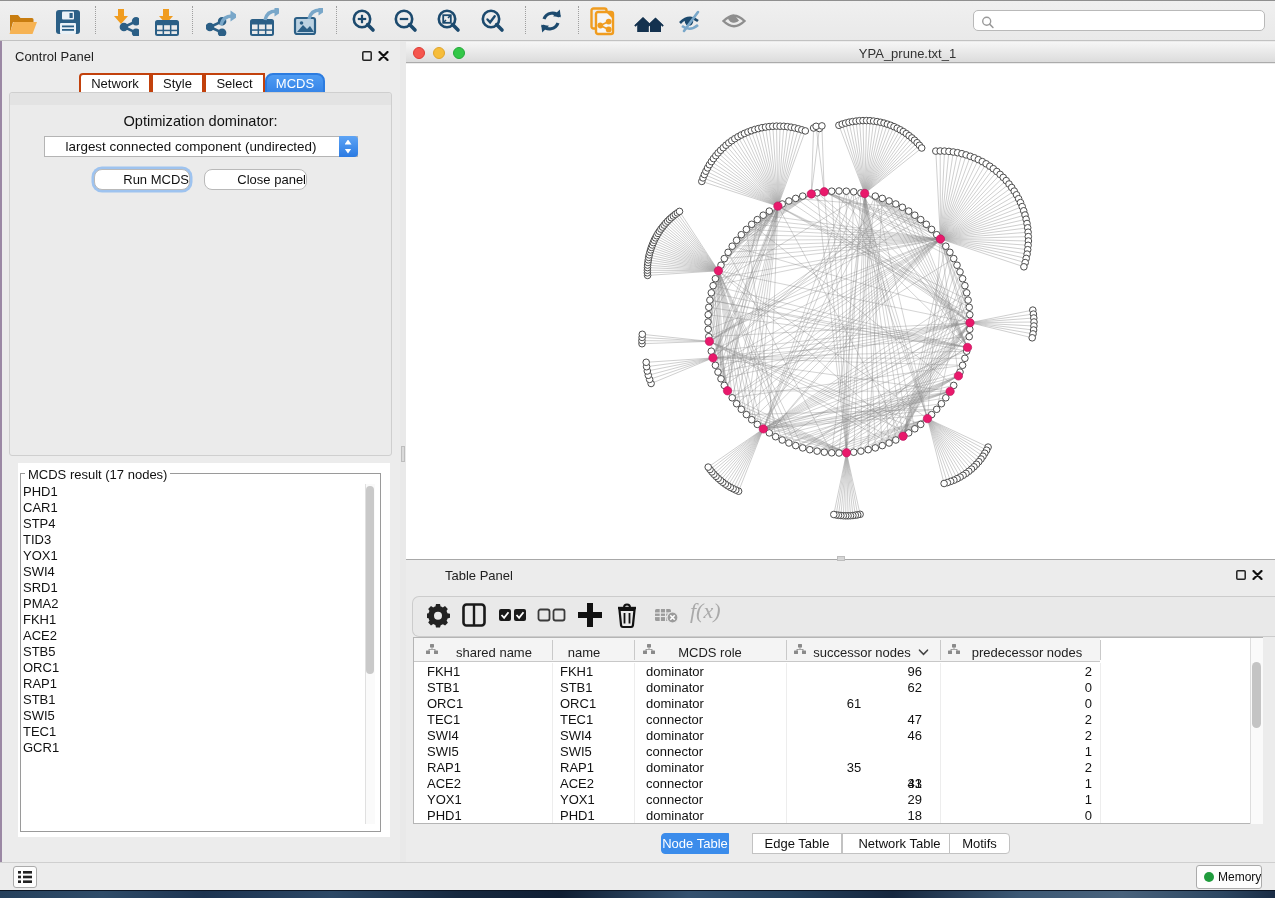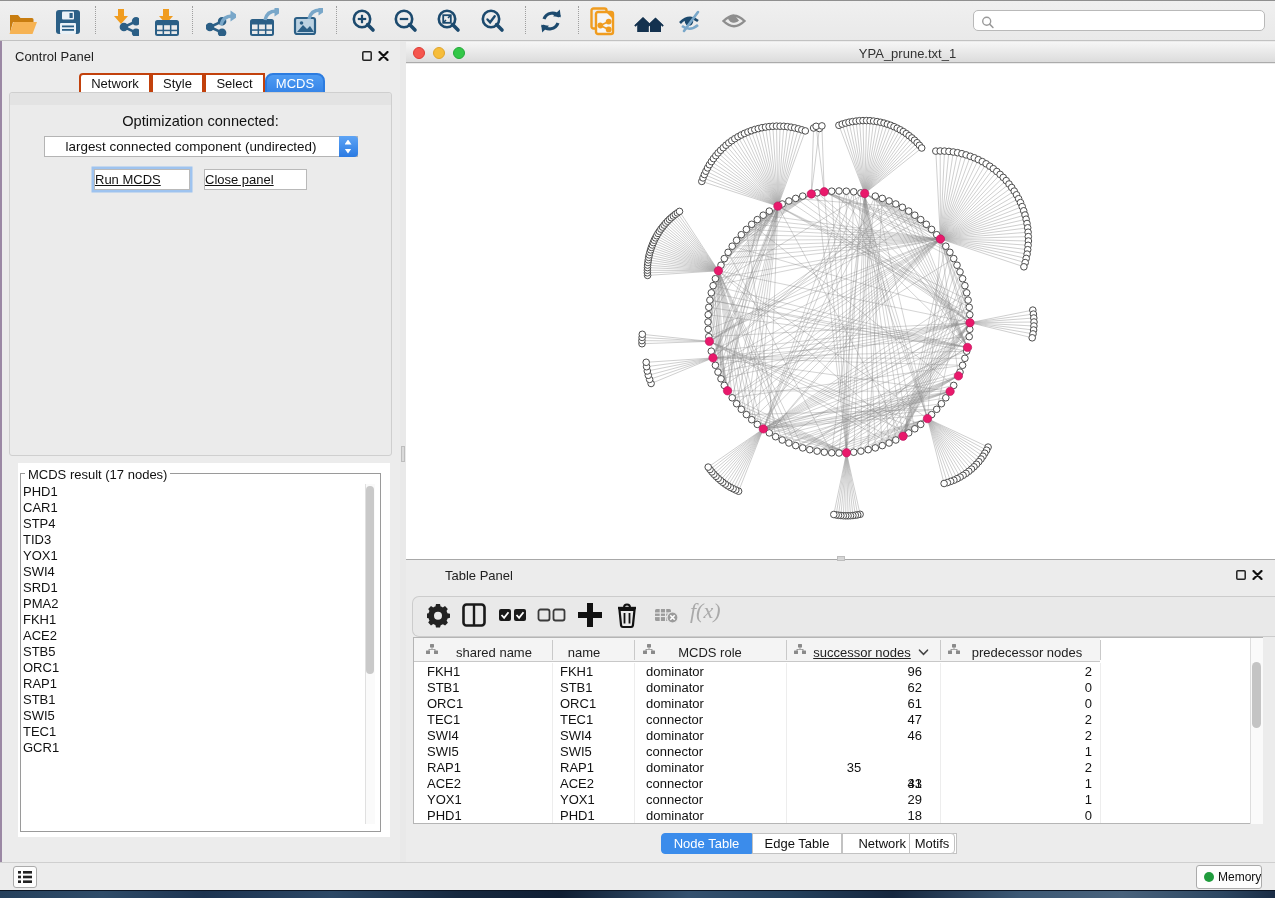--- a/index.html
+++ b/index.html
@@ -19,21 +19,21 @@
 .tab { position:absolute; top:0; height:37px; line-height:18px; text-align:center; background:#fff; border:2px solid #c2410c; font-size:13px; color:#111; }
 .tab.sel { background:linear-gradient(#4f9cf3,#1f6fdd); color:#fff; border-color:#2c7ce0; border-radius:8px; line-height:18px; }
 #cp-panel { left:9px; top:92px; width:383px; height:364px; background:#ebebeb; border:1px solid #cfcfcf; border-radius:3px; }
 #cp-strip { left:10px; top:93px; width:381px; height:12px; background:#e3e3e3; border-radius:3px 3px 0 0; }
 #opt-label { left:0px; top:113px; width:401px; text-align:center; font-size:14.6px; color:#111; }
 #combo { left:44px; top:136px; width:314px; height:21px; background:#fff; border:1px solid #b4b4b4; border-radius:0; }
 #combo .ctext { position:absolute; left:0; right:20px; top:2px; text-align:center; font-size:13.4px; color:#111; }
 #combo .step { position:absolute; right:-1px; top:-1px; width:19px; height:21px; background:linear-gradient(#5ea4f5,#2a7ae2); border-radius:0 4px 4px 0; }
 #combo .step:before { content:""; position:absolute; left:5.5px; top:3.5px; width:7px; height:5px; background:#fff; clip-path:polygon(50% 0,100% 100%,0 100%); }
 #combo .step:after { content:""; position:absolute; left:5.5px; bottom:3.5px; width:7px; height:5px; background:#fff; clip-path:polygon(0 0,100% 0,50% 100%); }
-.btn { position:absolute; background:#fff; border:1px solid #b9b9b9; border-radius:0; text-align:left; font-size:13px; color:#111;text-decoration:underline; }
+.btn { position:absolute; background:#fff; border:1px solid #b9b9b9; border-radius:8px; text-align:right; font-size:13px; color:#111; }
 #btn-run { left:94px; top:169px; width:96px; height:21px; line-height:19px; box-shadow:0 0 0 2.5px #9ec3ef; }
 #btn-close { left:204px; top:169px; width:103px; height:21px; line-height:19px; }
 #mcds-box { left:18px; top:463px; width:372px; height:374px; background:#fff; }
 #mcds-fs { left:20px; top:473px; width:361px; height:359px; border:1px solid #9a9a9a; }
 #mcds-legend { left:25px; top:467px; background:#fff; padding:0 3px; font-size:13px; color:#111; }
 #mcds-list { left:23px; top:484px; width:340px; font-size:13px; color:#111; line-height:16px; }
 #mcds-scroll { left:365px; top:484px; width:10px; height:340px; background:#fafafa; border-left:1px solid #e0e0e0; }
 #mcds-thumb { left:366px; top:486px; width:8px; height:188px; background:#c9c9c9; border-radius:4px; }
 
 
@@ -229,21 +229,21 @@
   </svg>
 <svg class="wicon" style="left:378px" width="11" height="10" viewBox="0 0 11 10">
     <path d="M1.5 1 L9.5 9 M9.5 1 L1.5 9" stroke="#111" stroke-width="2.2" stroke-linecap="round"></path>
   </svg>
 <div class="abs tab" style="left:79px; top:73px; width:72px; border-radius:4px 0 0 4px;">Network</div>
 <div class="abs tab" style="left:151px; top:73px; width:53px;">Style</div>
 <div class="abs tab" style="left:204px; top:73px; width:61px;">Select</div>
 <div class="abs tab sel" style="left:265px; top:73px; width:60px;">MCDS</div>
 <div class="abs" id="cp-panel"></div>
 <div class="abs" id="cp-strip"></div>
-<div class="abs" id="opt-label">Optimization connected:</div>
+<div class="abs" id="opt-label">Optimization dominator:</div>
 <div class="abs" id="combo">
     <span class="ctext">largest connected component (undirected)</span>
     <span class="step"></span>
   </div>
 <div class="btn" id="btn-run">Run MCDS</div>
 <div class="btn" id="btn-close">Close panel</div>
 <div class="abs" id="mcds-box"></div>
 <div class="abs" id="mcds-fs"></div>
 <div class="abs" id="mcds-legend">MCDS result (17 nodes)</div>
 <div class="abs" id="mcds-scroll"></div>
@@ -1133,21 +1133,21 @@
   </svg>
 <div class="abs" style="left:634px;top:645px;width:152px;text-align:center;font-size:13px;color:#222;">MCDS role</div>
 <svg class="abs" style="left:794px; top:644px" width="12" height="11" viewBox="0 0 12 11">
     <g fill="#8a8a8a">
       <rect x="4" y="0" width="4" height="3.4" rx="0.5"></rect>
       <rect x="0" y="6.6" width="4" height="3.4" rx="0.5"></rect>
       <rect x="8" y="6.6" width="4" height="3.4" rx="0.5"></rect>
       <path d="M5.6 3 h0.8 v2 h3 v2 h-0.8 v-1.2 h-5.2 v1.2 h-0.8 v-2 h3 z"></path>
     </g>
   </svg>
-<div class="abs" style="left:786px;top:645px;width:152px;text-align:center;font-size:13px;color:#222;text-decoration:underline;">successor nodes</div>
+<div class="abs" style="left:786px;top:645px;width:152px;text-align:center;font-size:13px;color:#222;">successor nodes</div>
 <svg class="abs" style="left:918px; top:649px" width="11" height="7" viewBox="0 0 11 7">
     <path d="M1.5 1.2 L5.5 5.4 L9.5 1.2" stroke="#444" stroke-width="1.6" fill="none" stroke-linecap="round"></path>
   </svg>
 <svg class="abs" style="left:948px; top:644px" width="12" height="11" viewBox="0 0 12 11">
     <g fill="#8a8a8a">
       <rect x="4" y="0" width="4" height="3.4" rx="0.5"></rect>
       <rect x="0" y="6.6" width="4" height="3.4" rx="0.5"></rect>
       <rect x="8" y="6.6" width="4" height="3.4" rx="0.5"></rect>
       <path d="M5.6 3 h0.8 v2 h3 v2 h-0.8 v-1.2 h-5.2 v1.2 h-0.8 v-2 h3 z"></path>
     </g>
@@ -1164,21 +1164,21 @@
 <div class="row" style="left:786px; top:664px; width:136px; text-align:right;">96</div>
 <div class="row" style="left:940px; top:664px; width:152px; text-align:right;">2</div>
 <div class="row" style="left:427px; top:680px;">STB1</div>
 <div class="row" style="left:560px; top:680px;">STB1</div>
 <div class="row" style="left:646px; top:680px;">dominator</div>
 <div class="row" style="left:786px; top:680px; width:136px; text-align:right;">62</div>
 <div class="row" style="left:940px; top:680px; width:152px; text-align:right;">0</div>
 <div class="row" style="left:427px; top:696px;">ORC1</div>
 <div class="row" style="left:560px; top:696px;">ORC1</div>
 <div class="row" style="left:646px; top:696px;">dominator</div>
-<div class="row" style="left:786px; top:696px; width:136px; text-align:right;">61</div>
+<div class="row" style="left:786px; top:696px; width:136px; text-align:center;">61</div>
 <div class="row" style="left:940px; top:696px; width:152px; text-align:right;">0</div>
 <div class="row" style="left:427px; top:712px;">TEC1</div>
 <div class="row" style="left:560px; top:712px;">TEC1</div>
 <div class="row" style="left:646px; top:712px;">connector</div>
 <div class="row" style="left:786px; top:712px; width:136px; text-align:right;">47</div>
 <div class="row" style="left:940px; top:712px; width:152px; text-align:right;">2</div>
 <div class="row" style="left:427px; top:728px;">SWI4</div>
 <div class="row" style="left:560px; top:728px;">SWI4</div>
 <div class="row" style="left:646px; top:728px;">dominator</div>
 <div class="row" style="left:786px; top:728px; width:136px; text-align:right;">46</div>
@@ -1208,24 +1208,24 @@
 <div class="row" style="left:646px; top:808px;">dominator</div>
 <div class="row" style="left:786px; top:808px; width:136px; text-align:right;">18</div>
 <div class="row" style="left:940px; top:808px; width:152px; text-align:right;">0</div>
 <div class="gridv" style="left:552px"></div>
 <div class="gridv" style="left:634px"></div>
 <div class="gridv" style="left:786px"></div>
 <div class="gridv" style="left:940px"></div>
 <div class="gridv" style="left:1100px"></div>
 <div class="abs" id="tp-scroll"></div>
 <div class="abs" id="tp-thumb"></div>
-<div class="btab sel" style="left:661px; width:91px; border-radius:4px 0 0 4px;">Node Table</div>
+<div class="btab sel" style="left:661px; width:68px; border-radius:4px 0 0 4px;">Node Table</div>
 <div class="btab" style="left:752px; width:90px;">Edge Table</div>
 <div class="btab" style="left:842px; width:115px;">Network Table</div>
-<div class="btab" style="left:909px; width:46px; border-radius:0 4px 4px 0;">Motifs</div>
+<div class="btab" style="left:949px; width:61px; border-radius:0 4px 4px 0;">Motifs</div>
 
 <div class="abs" id="statusbar"></div>
 <div class="abs" id="sb-btn"></div>
 <svg class="abs" style="left:18px; top:871px" width="14" height="12" viewBox="0 0 14 12">
     <g fill="#222">
       <rect x="0" y="0" width="3" height="2.6"></rect>
       <rect x="5" y="0" width="9" height="2.6"></rect>
       <rect x="0" y="4.7" width="3" height="2.6"></rect>
       <rect x="5" y="4.7" width="9" height="2.6"></rect>
       <rect x="0" y="9.4" width="3" height="2.6"></rect>

